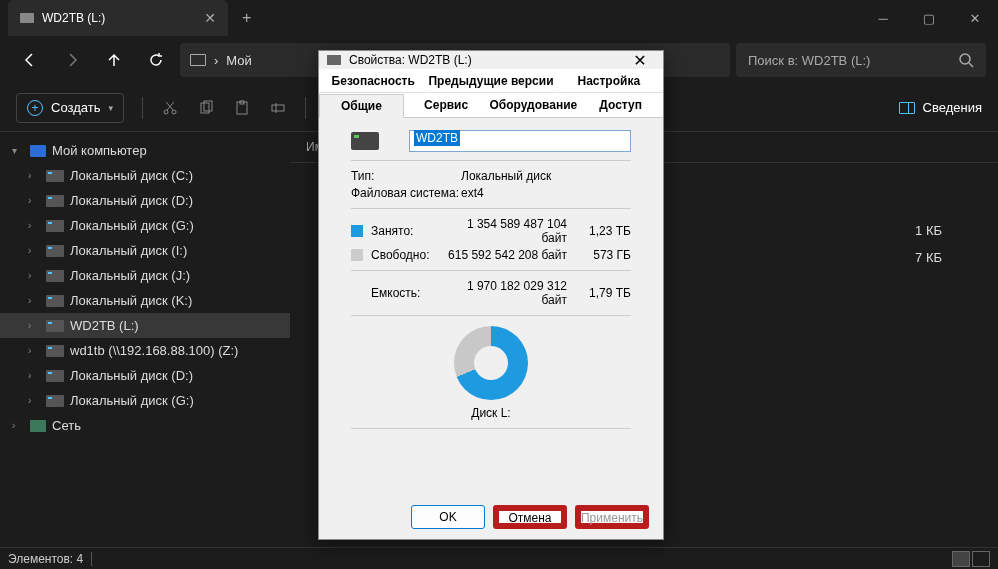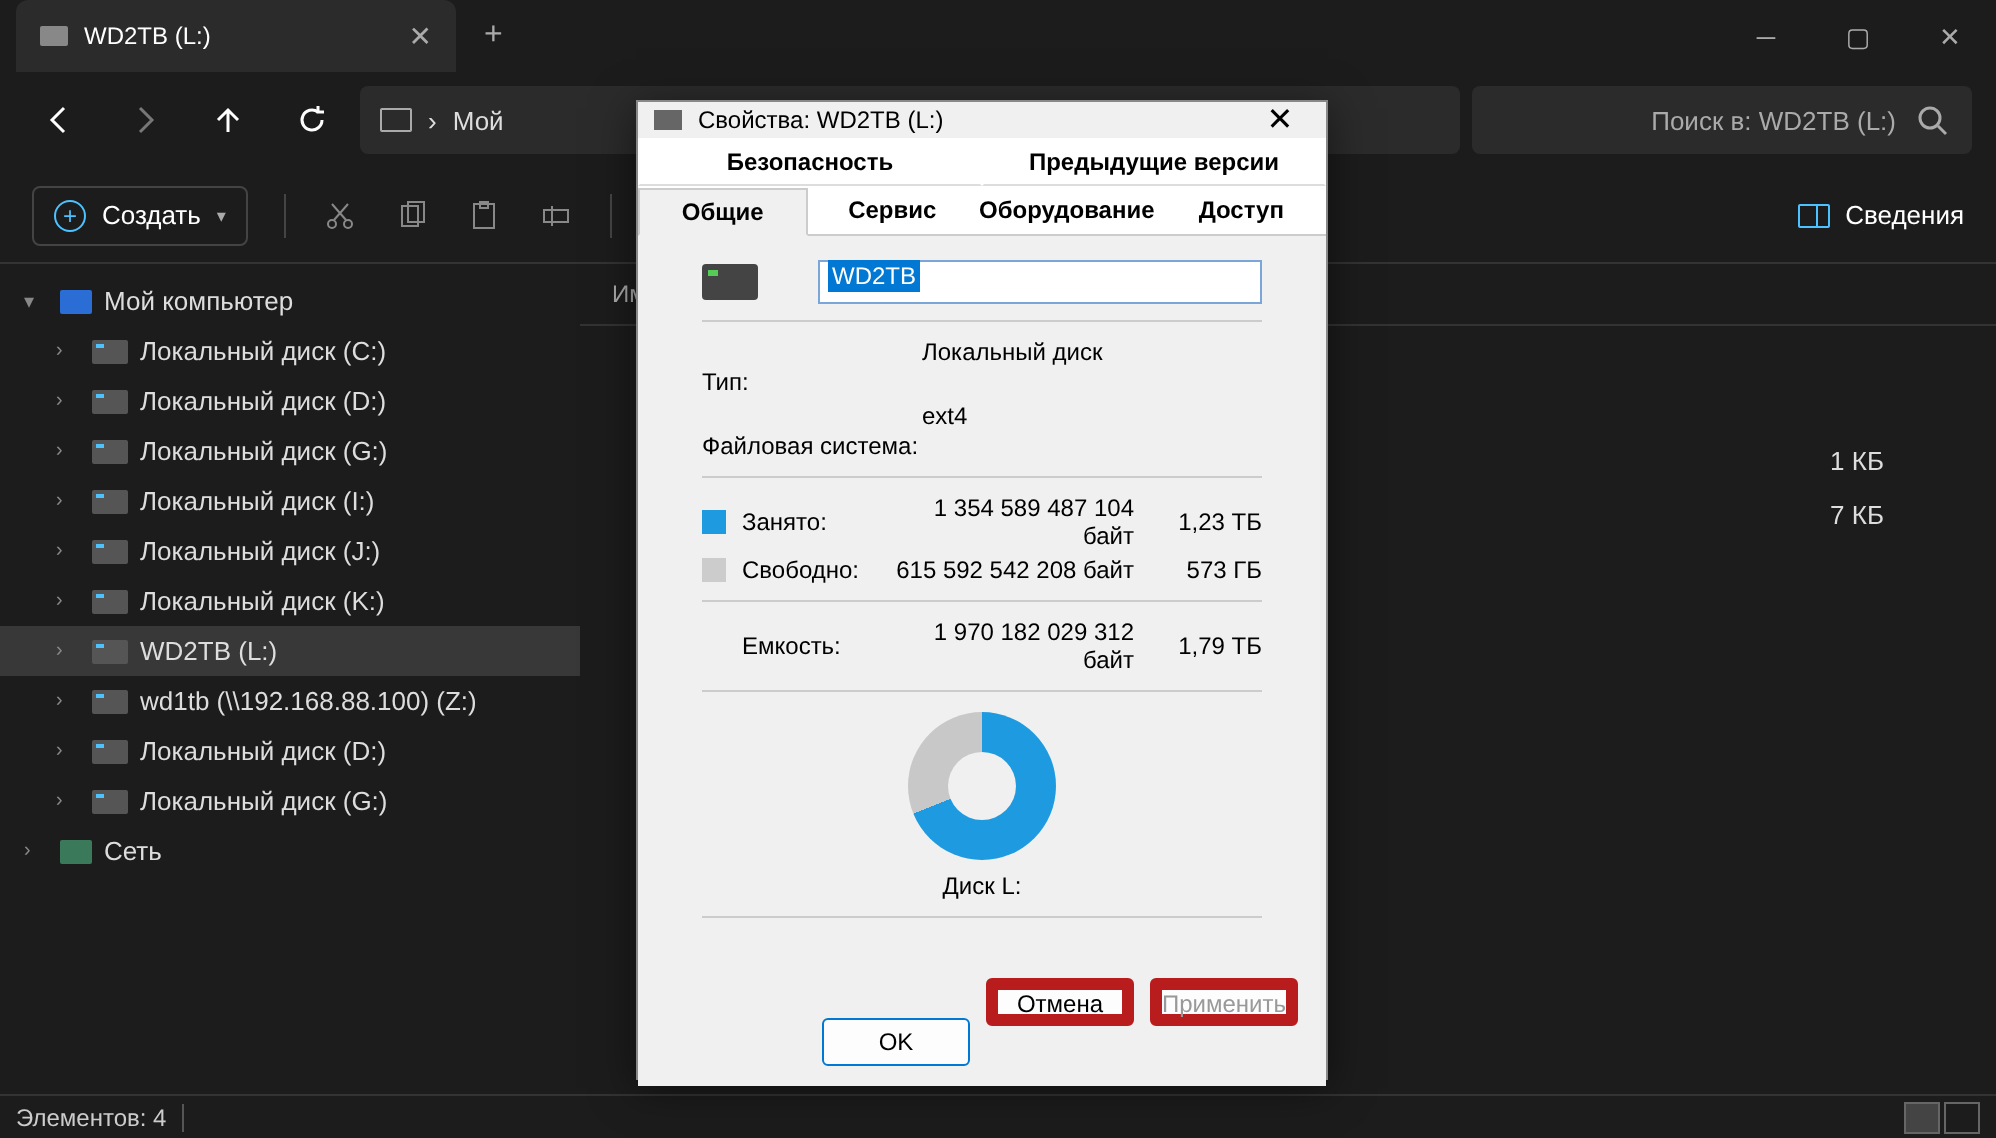--- a/index.html
+++ b/index.html
@@ -14,21 +14,21 @@
 .newtab { color: #aaa; margin-left: 14px; font-size: 16px; cursor: pointer; }
 .wincontrols { margin-left: auto; display: flex; }
 .wincontrols div { width: 46px; height: 36px; display: flex; align-items: center; justify-content: center; color: #aaa; cursor: pointer; font-size: 13px; }
 
 
 .navbar { height: 48px; background: #1c1c1c; display: flex; align-items: center; padding: 0 12px; gap: 6px; }
 .navbtn { width: 36px; height: 36px; display: flex; align-items: center; justify-content: center; color: #888; cursor: pointer; border-radius: 4px; }
 .navbtn.active { color: #fff; }
 .addrbar { flex: 1; height: 34px; background: #2b2b2b; border-radius: 4px; display: flex; align-items: center; padding: 0 10px; gap: 8px; color: #ddd; }
 .addr-icon { width: 16px; height: 12px; border: 1px solid #aaa; border-radius: 1px; }
-.searchbar { width: 250px; height: 34px; background: #2b2b2b; border-radius: 4px; display: flex; align-items: center; padding: 0 12px; color: #aaa; gap: 10px; text-align: right; }
+.searchbar { width: 250px; height: 34px; background: #2b2b2b; border-radius: 4px; display: flex; align-items: center; padding: 0 12px; color: #aaa; gap: 10px; }
 .searchbar span { flex: 1; }
 
 
 .toolbar { height: 48px; background: #1c1c1c; display: flex; align-items: center; padding: 0 16px; gap: 18px; border-bottom: 1px solid #333; }
 .createbtn { display: flex; align-items: center; gap: 8px; padding: 6px 10px; border: 1px solid #444; border-radius: 4px; cursor: pointer; }
 .createbtn .plus { width: 16px; height: 16px; border: 1px solid #4cc2ff; border-radius: 50%; display: flex; align-items: center; justify-content: center; color: #4cc2ff; font-size: 12px; }
 .tbicon { width: 18px; height: 18px; display: flex; align-items: center; justify-content: center; color: #888; cursor: pointer; }
 .tbsep { width: 1px; height: 22px; background: #444; }
 .details-btn { margin-left: auto; display: flex; align-items: center; gap: 8px; cursor: pointer; color: #fff; }
 .details-box { width: 16px; height: 12px; border: 1px solid #4cc2ff; border-radius: 1px; position: relative; }
@@ -74,35 +74,35 @@
 .dlg-tab.active { background: #f0f0f0; border: 1px solid #ccc; border-bottom: 1px solid #f0f0f0; position: relative; top: 1px; }
 .dlg-tabrow { display: flex; width: 100%; }
 .dlg-body { flex: 1; padding: 12px 32px; background: #f0f0f0; font-size: 12px; }
 .dlg-row { display: flex; align-items: center; margin-bottom: 6px; }
 .dlg-drive-icon { width: 28px; height: 18px; background: #444; border-radius: 2px; margin-right: 30px; position: relative; }
 .dlg-drive-icon::after { content: ''; position: absolute; left: 3px; top: 3px; width: 5px; height: 3px; background: #5c5; }
 .dlg-name-input { flex: 1; height: 22px; border: 1px solid #7aa7d8; background: #fff; padding: 0 4px; color: #fff; font-size: 12px; }
 .dlg-name-input .sel { background: #0078d4; padding: 1px 2px; }
 .dlg-sep { height: 1px; background: #ccc; margin: 8px 0; }
 .dlg-info { display: flex; margin-bottom: 3px; }
-.dlg-label { width: 110px; margin-top: 15px; }
+.dlg-label { width: 110px; }
 .dlg-val { flex: 1; }
 .dlg-usage { display: flex; align-items: center; margin-bottom: 3px; }
 .sq { width: 12px; height: 12px; margin-right: 8px; }
 .sq.used { background: #1e9ae0; }
 .sq.free { background: #ccc; }
 .usage-label { width: 76px; }
 .usage-bytes { flex: 1; text-align: right; padding-right: 14px; }
 .usage-human { width: 50px; text-align: right; }
 .pie { width: 74px; height: 74px; border-radius: 50%; margin: 10px auto 6px; background: conic-gradient(#1e9ae0 0deg 248deg, #c8c8c8 248deg 360deg); position: relative; }
 .pie::after { content: ''; position: absolute; left: 20px; top: 20px; width: 34px; height: 34px; background: #f0f0f0; border-radius: 50%; }
 .disk-label { text-align: center; font-size: 12px; margin-bottom: 4px; }
 .dlg-buttons { display: flex; justify-content: flex-end; gap: 8px; padding: 10px 14px; background: #f0f0f0; }
 .dlg-btn { min-width: 74px; height: 24px; border: 6px solid #b91c1c; background: #fdfdfd; border-radius: 3px; cursor: pointer; font-size: 12px; }
-.dlg-btn.primary { border: 1px solid #0078d4; margin-top: 20px; }
+.dlg-btn.primary { border: 1px solid #0078d4; }
 .dlg-btn:disabled { color: #999; }
 
 svg { width: 16px; height: 16px; }
 </style>
 </head>
 <body>
 
 <div class="titlebar">
   <div class="tab">
     <div class="tab-icon"></div>
@@ -298,20 +298,21 @@
 <div class="dialog">
   <div class="dlg-title">
     <div class="dlg-title-icon"></div>
     <div class="dlg-title-text">Свойства: WD2TB (L:)</div>
     <div class="dlg-close">✕</div>
   </div>
   <div class="dlg-tabs">
     <div class="dlg-tabrow">
       <div class="dlg-tab row1">Безопасность</div>
       <div class="dlg-tab row1">Предыдущие версии</div>
+      <div class="dlg-tab row1">Настройка</div>
     </div>
     <div class="dlg-tabrow">
       <div class="dlg-tab active">Общие</div>
       <div class="dlg-tab">Сервис</div>
       <div class="dlg-tab">Оборудование</div>
       <div class="dlg-tab">Доступ</div>
     </div>
   </div>
   <div class="dlg-body">
     <div class="dlg-row">

